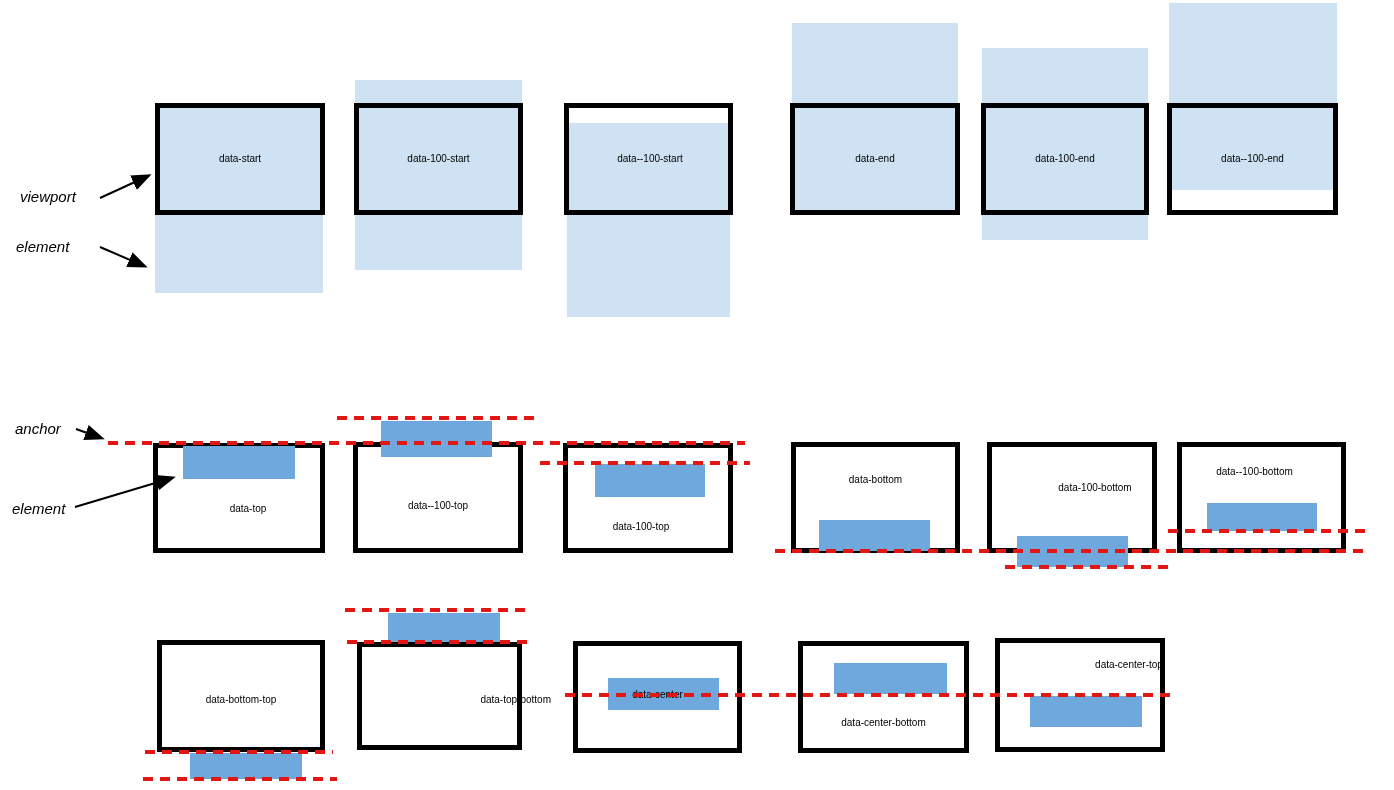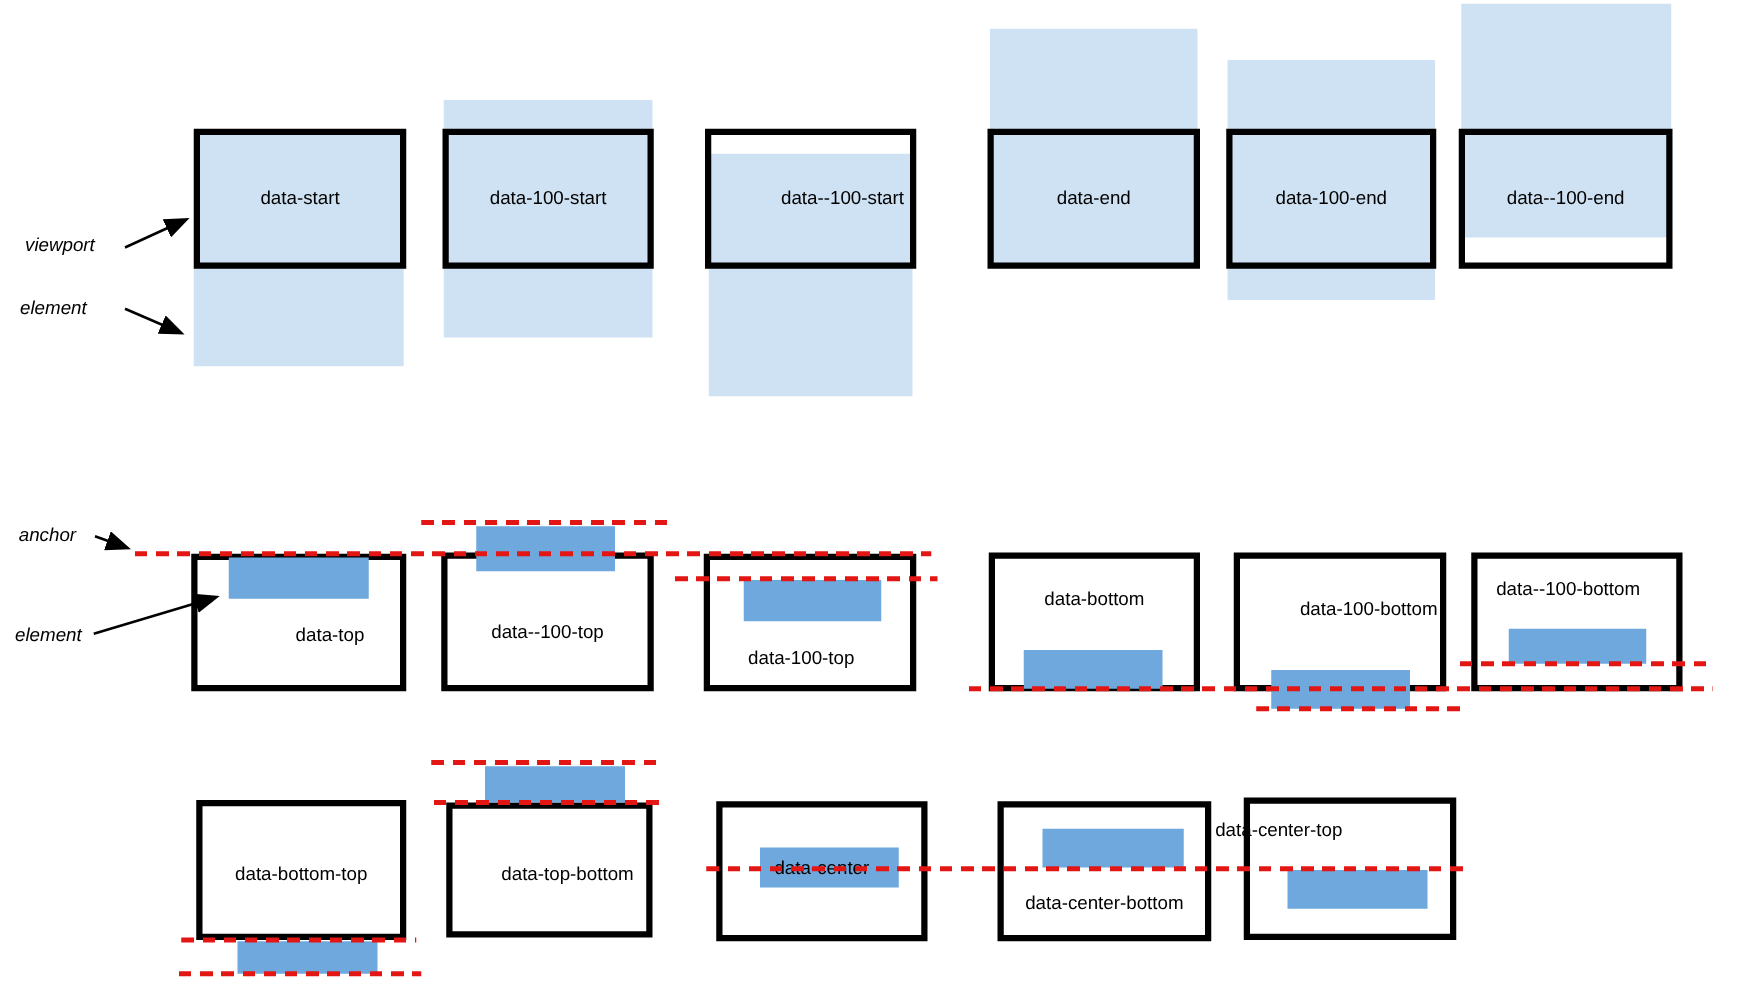--- a/index.html
+++ b/index.html
@@ -13,21 +13,21 @@
   }
   .annot{
     position:absolute;font-size:15px;font-style:italic;
     font-family:"Liberation Sans", sans-serif;
   }
   .doc{position:absolute;background:#cfe2f3;z-index:1;}
   .vp{position:absolute;border:5px solid #000;box-sizing:border-box;background:transparent;z-index:2;}
   .box{position:absolute;border:5px solid #000;box-sizing:border-box;background:#fff;z-index:2;}
   .el{position:absolute;background:#6fa8dc;z-index:3;}
   .lbl{
-    position:absolute;font-size:15px;line-height:18px;text-align:center;z-index:4;
+    position:absolute;font-size:10px;line-height:18px;text-align:center;z-index:4;
   }
   .dash{
     position:absolute;height:4px;z-index:5;
     background:repeating-linear-gradient(90deg,#e21613 0 10px,transparent 10px 17px);
   }
   svg.arrows{position:absolute;left:0;top:0;z-index:6;pointer-events:none;}
 </style>
 </head>
 <body>
 
@@ -40,41 +40,41 @@
   <div class="doc" style="left:155px;top:105px;width:168px;height:188px;"></div>
   <div class="vp" style="left:155px;top:103px;width:170px;height:112px;"></div>
   <div class="lbl" style="left:155px;top:150px;width:170px;">data-start</div>
 
   <div class="doc" style="left:355px;top:80px;width:167px;height:190px;"></div>
   <div class="vp" style="left:354px;top:103px;width:169px;height:112px;"></div>
   <div class="lbl" style="left:354px;top:150px;width:169px;">data-100-start</div>
 
   <div class="doc" style="left:567px;top:123px;width:163px;height:194px;"></div>
   <div class="vp" style="left:564px;top:103px;width:169px;height:112px;"></div>
-  <div class="lbl" style="left:564px;top:150px;width:172px;margin-left:24px;">data--100-start</div>
+  <div class="lbl" style="left:564px;top:150px;width:172px;">data--100-start</div>
 
   <div class="doc" style="left:792px;top:23px;width:166px;height:190px;"></div>
   <div class="vp" style="left:790px;top:103px;width:170px;height:112px;"></div>
   <div class="lbl" style="left:790px;top:150px;width:170px;">data-end</div>
 
   <div class="doc" style="left:982px;top:48px;width:166px;height:192px;"></div>
   <div class="vp" style="left:981px;top:103px;width:168px;height:112px;"></div>
   <div class="lbl" style="left:981px;top:150px;width:168px;">data-100-end</div>
 
   <div class="doc" style="left:1169px;top:3px;width:168px;height:187px;"></div>
   <div class="vp" style="left:1167px;top:103px;width:171px;height:112px;"></div>
   <div class="lbl" style="left:1167px;top:150px;width:171px;">data--100-end</div>
 
 
   <div class="annot" style="left:15px;top:420px;">anchor</div>
   <div class="annot" style="left:12px;top:500px;">element</div>
 
   <div class="box" style="left:153px;top:443px;width:172px;height:110px;"></div>
   <div class="el" style="left:183px;top:446px;width:112px;height:33px;"></div>
-  <div class="lbl" style="left:153px;top:500px;width:172px;padding-left:25px;">data-top</div>
+  <div class="lbl" style="left:137px;top:500px;width:172px;padding-left:25px;">data-top</div>
 
   <div class="box" style="left:353px;top:442px;width:170px;height:111px;"></div>
   <div class="el" style="left:381px;top:421px;width:111px;height:36px;"></div>
   <div class="lbl" style="left:353px;top:497px;width:170px;">data--100-top</div>
 
   <div class="box" style="left:563px;top:443px;width:170px;height:110px;"></div>
   <div class="el" style="left:595px;top:464px;width:110px;height:33px;"></div>
   <div class="lbl" style="left:563px;top:518px;width:156px;">data-100-top</div>
 
   <div class="box" style="left:791px;top:442px;width:169px;height:111px;"></div>
@@ -88,33 +88,33 @@
   <div class="box" style="left:1177px;top:442px;width:169px;height:111px;"></div>
   <div class="el" style="left:1207px;top:503px;width:110px;height:28px;"></div>
   <div class="lbl" style="left:1177px;top:463px;width:155px;">data--100-bottom</div>
 
   <div class="box" style="left:157px;top:640px;width:168px;height:112px;"></div>
   <div class="el" style="left:190px;top:753px;width:112px;height:26px;"></div>
   <div class="lbl" style="left:157px;top:691px;width:168px;">data-bottom-top</div>
 
   <div class="box" style="left:357px;top:642px;width:165px;height:108px;"></div>
   <div class="el" style="left:388px;top:613px;width:112px;height:29px;"></div>
-  <div class="lbl" style="left:357px;top:691px;width:194px;">data-top-bottom</div>
+  <div class="lbl" style="left:357px;top:691px;width:194px;text-align:right;">data-top-bottom</div>
 
   <div class="box" style="left:573px;top:641px;width:169px;height:112px;"></div>
   <div class="el" style="left:608px;top:678px;width:111px;height:32px;"></div>
   <div class="lbl" style="left:573px;top:686px;width:169px;">data-center</div>
 
   <div class="box" style="left:798px;top:641px;width:171px;height:112px;"></div>
   <div class="el" style="left:834px;top:663px;width:113px;height:31px;"></div>
   <div class="lbl" style="left:798px;top:714px;width:171px;">data-center-bottom</div>
 
   <div class="box" style="left:995px;top:638px;width:170px;height:114px;"></div>
   <div class="el" style="left:1030px;top:696px;width:112px;height:31px;"></div>
-  <div class="lbl" style="left:938px;top:656px;width:170px;">data-center-top</div>
+  <div class="lbl" style="left:1044px;top:656px;width:170px;">data-center-top</div>
 
   <div class="dash" style="left:108px;top:441px;width:637px;"></div>
   <div class="dash" style="left:337px;top:416px;width:203px;"></div>
   <div class="dash" style="left:540px;top:461px;width:210px;"></div>
   <div class="dash" style="left:775px;top:549px;width:595px;"></div>
   <div class="dash" style="left:1005px;top:565px;width:170px;"></div>
   <div class="dash" style="left:1168px;top:529px;width:202px;"></div>
   <div class="dash" style="left:145px;top:750px;width:188px;"></div>
   <div class="dash" style="left:143px;top:777px;width:194px;"></div>
   <div class="dash" style="left:345px;top:608px;width:187px;"></div>

